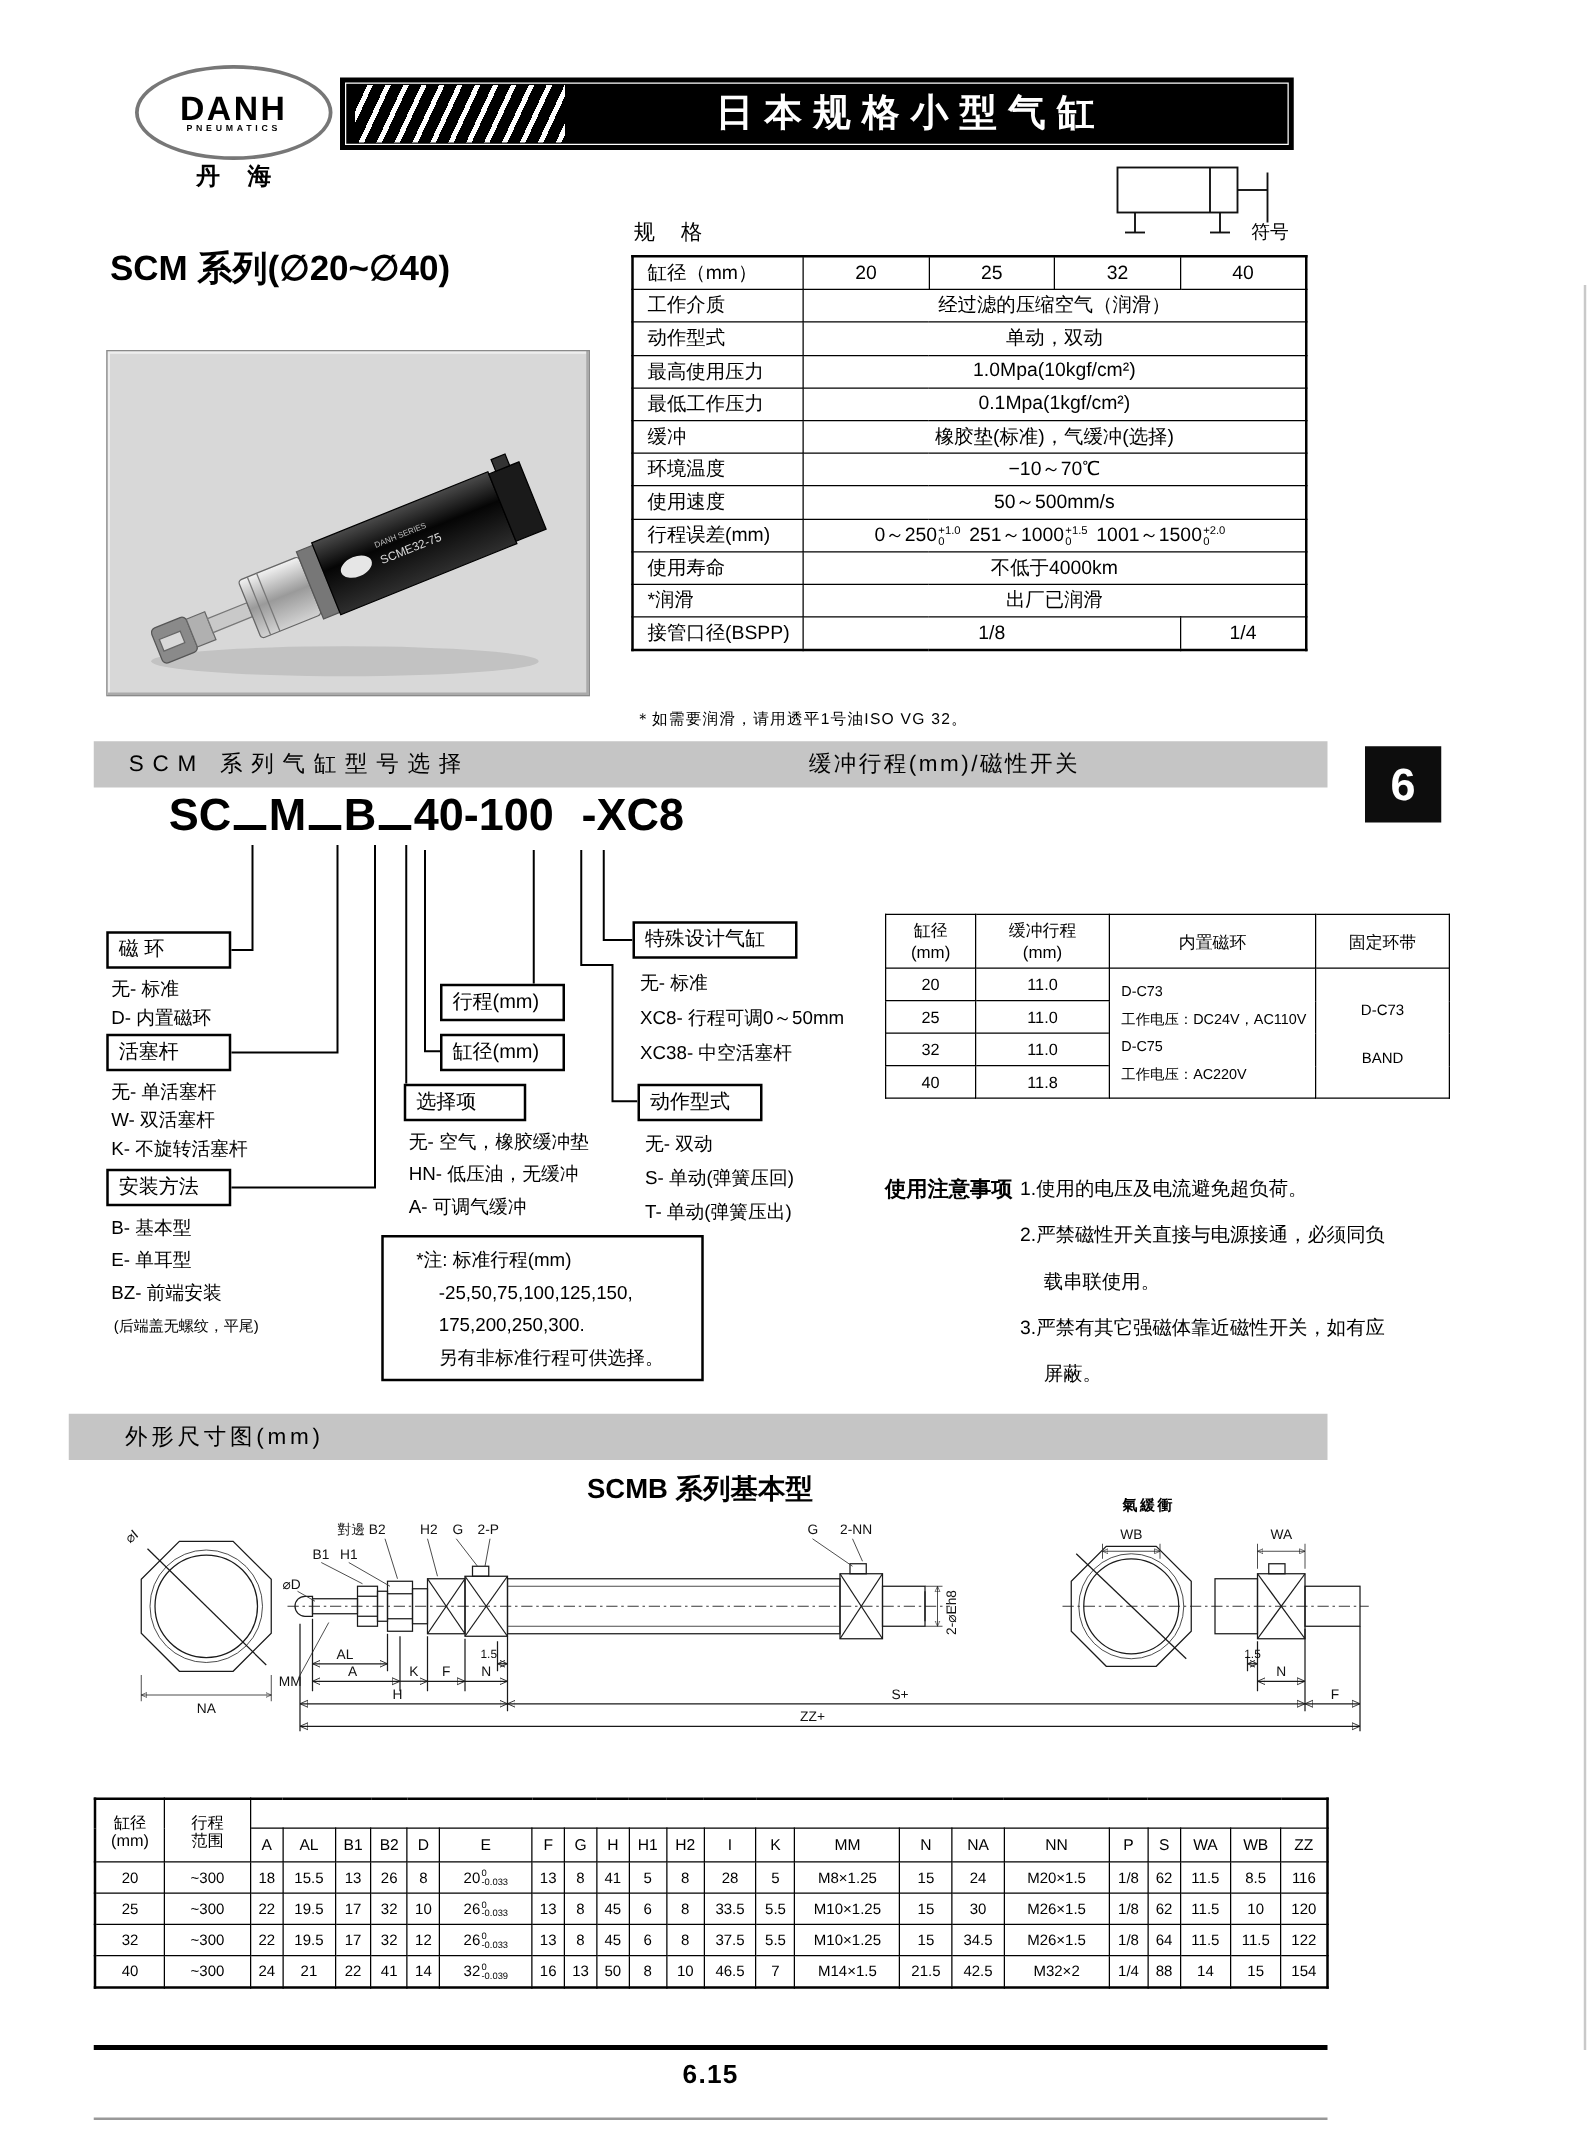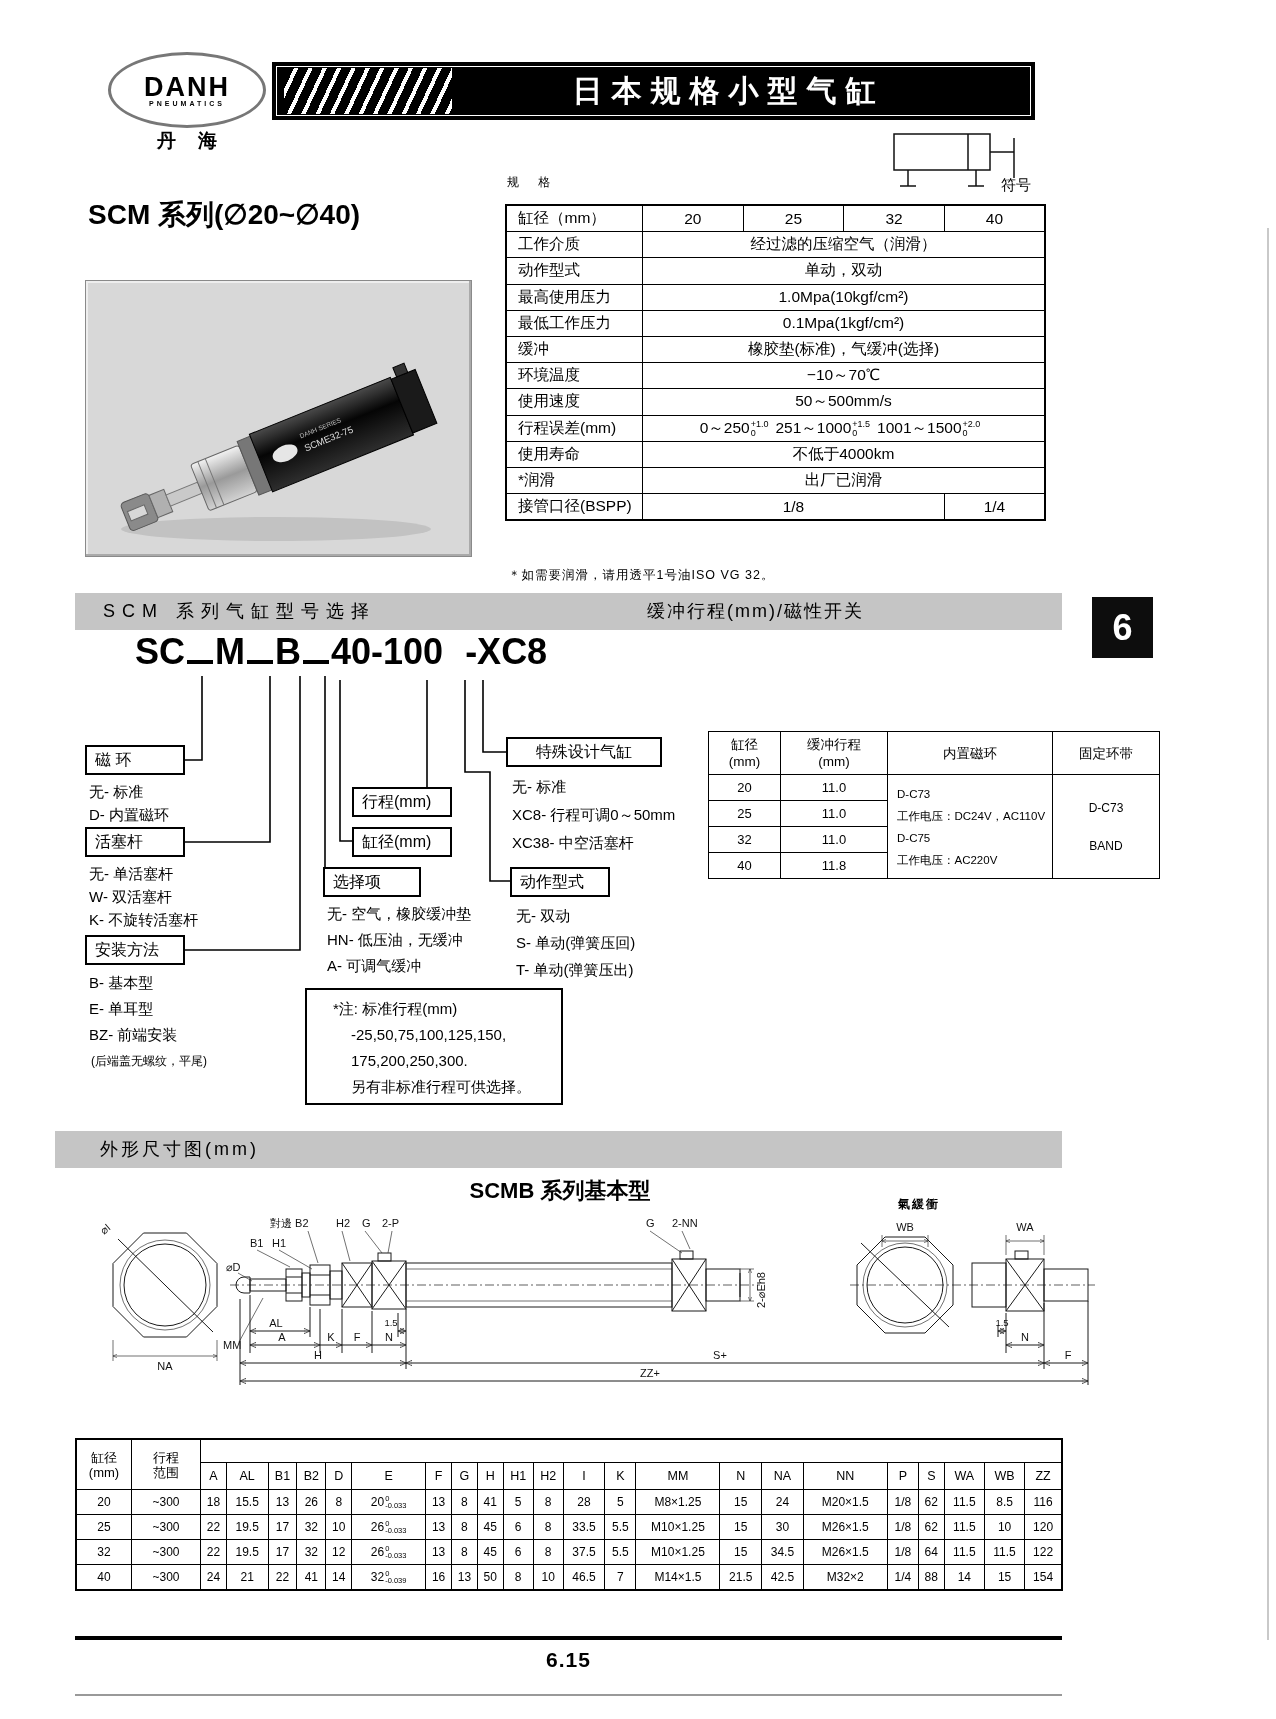--- a/index.html
+++ b/index.html
@@ -14,21 +14,21 @@
            font-size:19px;letter-spacing:22px;text-indent:22px;font-weight:bold;}
   .title-bar{position:absolute;left:272px;top:62px;width:763px;height:58px;background:#000;
              outline:1px solid #fff;outline-offset:-5px;}
   .title-bar .stripes{position:absolute;left:12px;top:6px;bottom:6px;width:168px;
       background:repeating-linear-gradient(115deg,#000 0 9px,#fff 9px 13px);}
   .title-bar .t{position:absolute;left:0;right:0;top:0;text-align:center;padding-left:150px;
       color:#fff;font-size:30px;font-weight:bold;letter-spacing:9px;line-height:58px;white-space:nowrap;}
   .symbol{position:absolute;left:888px;top:128px;}
   
   .series-title{position:absolute;left:88px;top:196px;font-size:28px;font-weight:bold;}
-  .spec-heading{position:absolute;left:507px;top:174px;font-size:12px;letter-spacing:8px;}
+  .spec-heading{position:absolute;left:507px;top:174px;font-size:17px;letter-spacing:8px;}
   .spec-table{position:absolute;left:505px;top:204px;width:541px;border-collapse:collapse;
               table-layout:fixed;}
   .spec-table td{border:1px solid #000;height:25.2px;font-size:15.5px;text-align:center;
                  padding:0 2px;overflow:hidden;white-space:nowrap;}
   .spec-table td.lbl{text-align:left;padding-left:11px;width:122px;}
   .spec-table{border:2px solid #000;}
   .tol{display:inline-block;vertical-align:-3px;line-height:8.5px;font-size:9px;text-align:left;margin:0 7px 0 1px;}
   .tol .s{display:block;}
   .footnote{position:absolute;left:508px;top:567px;font-size:12.5px;letter-spacing:1px;}
   .photo{position:absolute;left:85px;top:280px;width:385px;height:275px;background:#d8d8d8;
@@ -282,21 +282,21 @@
     <div class="mbox" style="left:277px;top:157px;width:100px;">行程(mm)</div>
     <div class="mbox" style="left:277px;top:197px;width:100px;">缸径(mm)</div>
 
     <div class="mbox" style="left:248px;top:237px;width:98px;">选择项</div>
     <div class="mitems" style="left:252px;top:271px;line-height:26px;">
         <div class="mi">无- 空气，橡胶缓冲垫</div>
         <div class="mi">HN- 低压油，无缓冲</div>
         <div class="mi">A- 可调气缓冲</div>
       </div>
 
-    <div class="mbox" style="left:431px;top:107px;width:156px;text-align:center;">特殊设计气缸</div>
+    <div class="mbox" style="left:431px;top:107px;width:132px;">特殊设计气缸</div>
     <div class="mitems" style="left:437px;top:143px;line-height:28px;">
         <div class="mi">无- 标准</div>
         <div class="mi">XC8- 行程可调0～50mm</div>
         <div class="mi">XC38- 中空活塞杆</div>
       </div>
 
     <div class="mbox" style="left:435px;top:237px;width:100px;">动作型式</div>
     <div class="mitems" style="left:441px;top:272px;line-height:27px;">
         <div class="mi">无- 双动</div>
         <div class="mi">S- 单动(弹簧压回)</div>
@@ -349,20 +349,28 @@
           <td>32</td>
           <td>11.0</td>
         </tr>
     <tr>
           <td>40</td>
           <td>11.8</td>
         </tr>
     </tbody>
   </table>
 
+  <div class="notes">
+    <div class="ntitle">使用注意事项</div>
+    <div class="nitems">
+        <div class="ni">1.使用的电压及电流避免超负荷。</div>
+        <div class="ni">2.严禁磁性开关直接与电源接通，必须同负载串联使用。</div>
+        <div class="ni">3.严禁有其它强磁体靠近磁性开关，如有应屏蔽。</div>
+      </div>
+  </div>
 
   <div class="bar bar2">
     <span class="t1">外形尺寸图(mm)</span>
   </div>
   <div class="drawing-title">SCMB 系列基本型</div>
   <div class="cushion-label">氣緩衝</div>
 
   <svg class="drawing" width="1040" height="225">
     <defs>
       <marker id="ar" viewBox="0 0 10 10" refX="9" refY="5" markerWidth="7" markerHeight="7" orient="auto-start-reverse">

